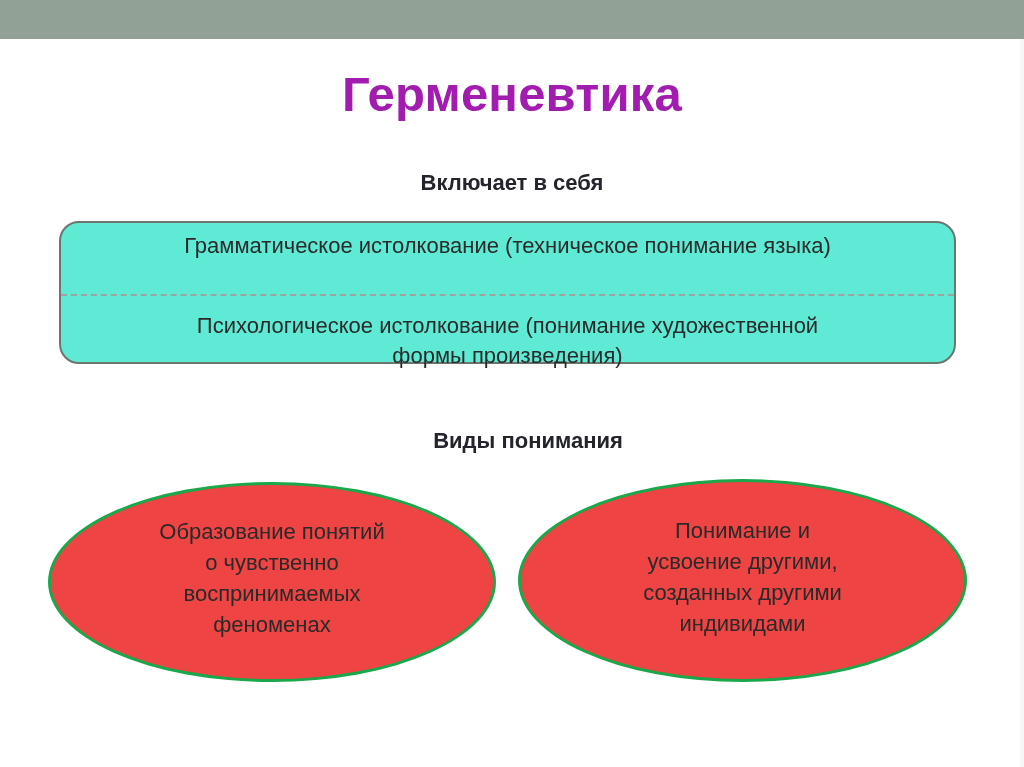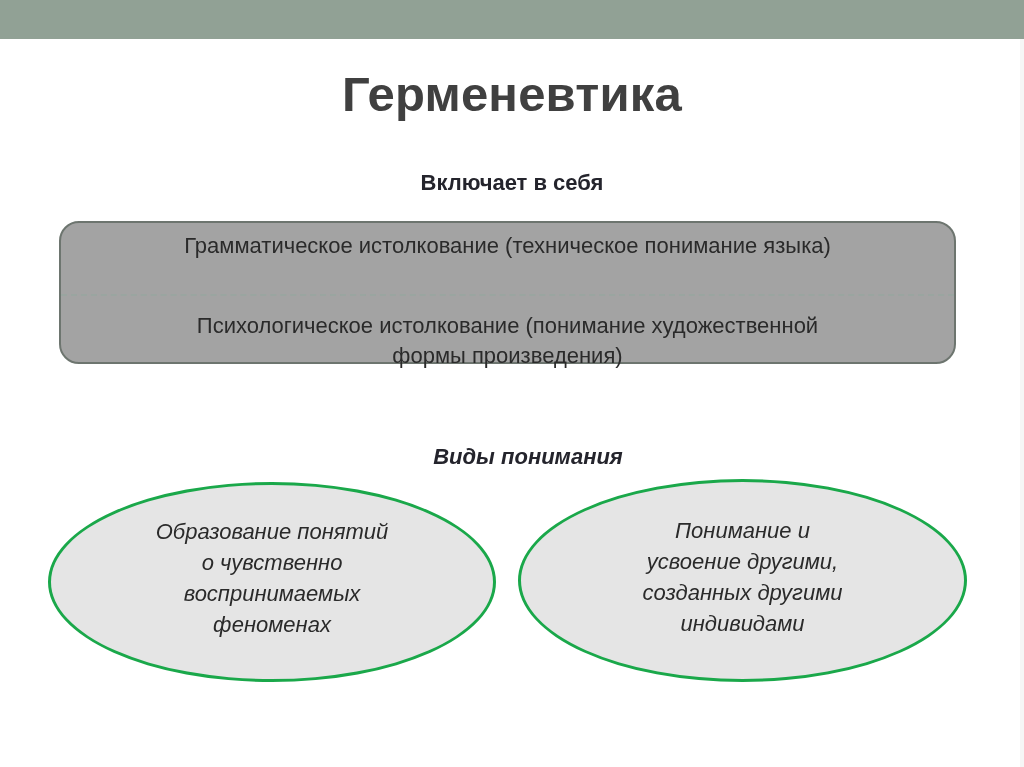--- a/index.html
+++ b/index.html
@@ -28,42 +28,42 @@
       background: #f6f6f6;
     }
     .title {
       position: absolute;
       left: 0; top: 66px;
       width: 1024px;
       text-align: center;
       font-family: "Liberation Sans", sans-serif;
       font-weight: bold;
       font-size: 49px;
-      color: #404040;
+      color: #a21caf;
       letter-spacing: 0.2px;
     }
     .section-heading {
       position: absolute;
       left: 0;
       width: 960px;
       text-align: center;
       font-family: "Liberation Sans", sans-serif;
       font-weight: bold;
       font-size: 22px;
       color: #24242c;
       padding-left: 32px;
     }
     .heading-includes { top: 170px; }
-    .heading-kinds { top: 444px; left: 16px; font-style: italic; }
+    .heading-kinds { top: 428px; left: 16px; }
 
     .includes-box {
       position: absolute;
       left: 59px; top: 221px;
       width: 897px; height: 143px;
-      background: #a3a3a3;
+      background: #5eead4;
       border: 2.5px solid #6d756f;
       border-radius: 20px;
       box-sizing: border-box;
     }
     .includes-item {
       position: absolute;
       left: 0;
       width: 100%;
       text-align: center;
       font-family: "Liberation Sans", sans-serif;
@@ -78,28 +78,27 @@
       left: 0;
       top: 71px;
       width: 100%;
       height: 0;
       border-top: 2.5px dashed #9aa5a0;
     }
 
     .ellipse {
       position: absolute;
       border-radius: 50%;
-      background: #e5e5e5;
+      background: #ef4444;
       border: 3px solid #1aa84a;
       box-sizing: border-box;
       display: flex;
       align-items: center;
       justify-content: center;
       text-align: center;
-      font-style: italic;
     }
     .ellipse-left {
       left: 48px; top: 482px;
       width: 448px; height: 200px;
     }
     .ellipse-right {
       left: 518px; top: 479px;
       width: 449px; height: 203px;
     }
     .ellipse-text {

